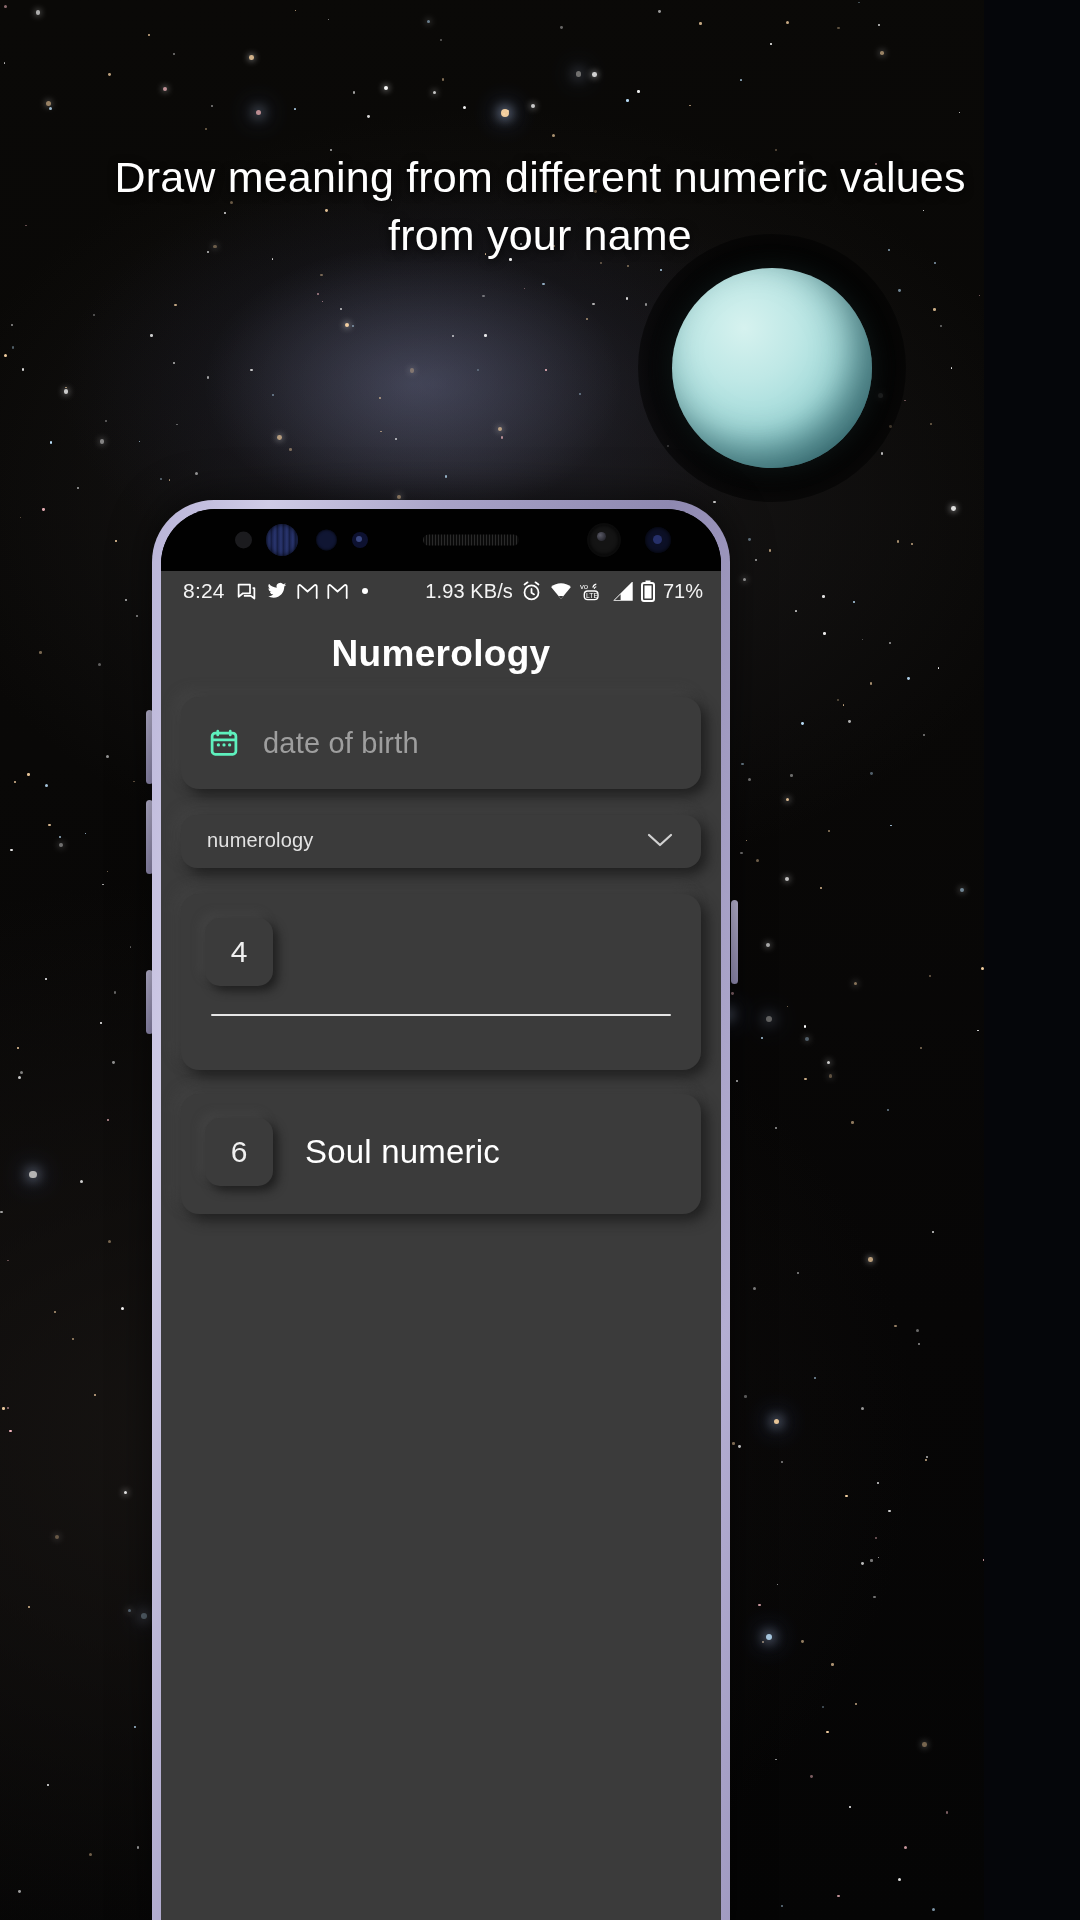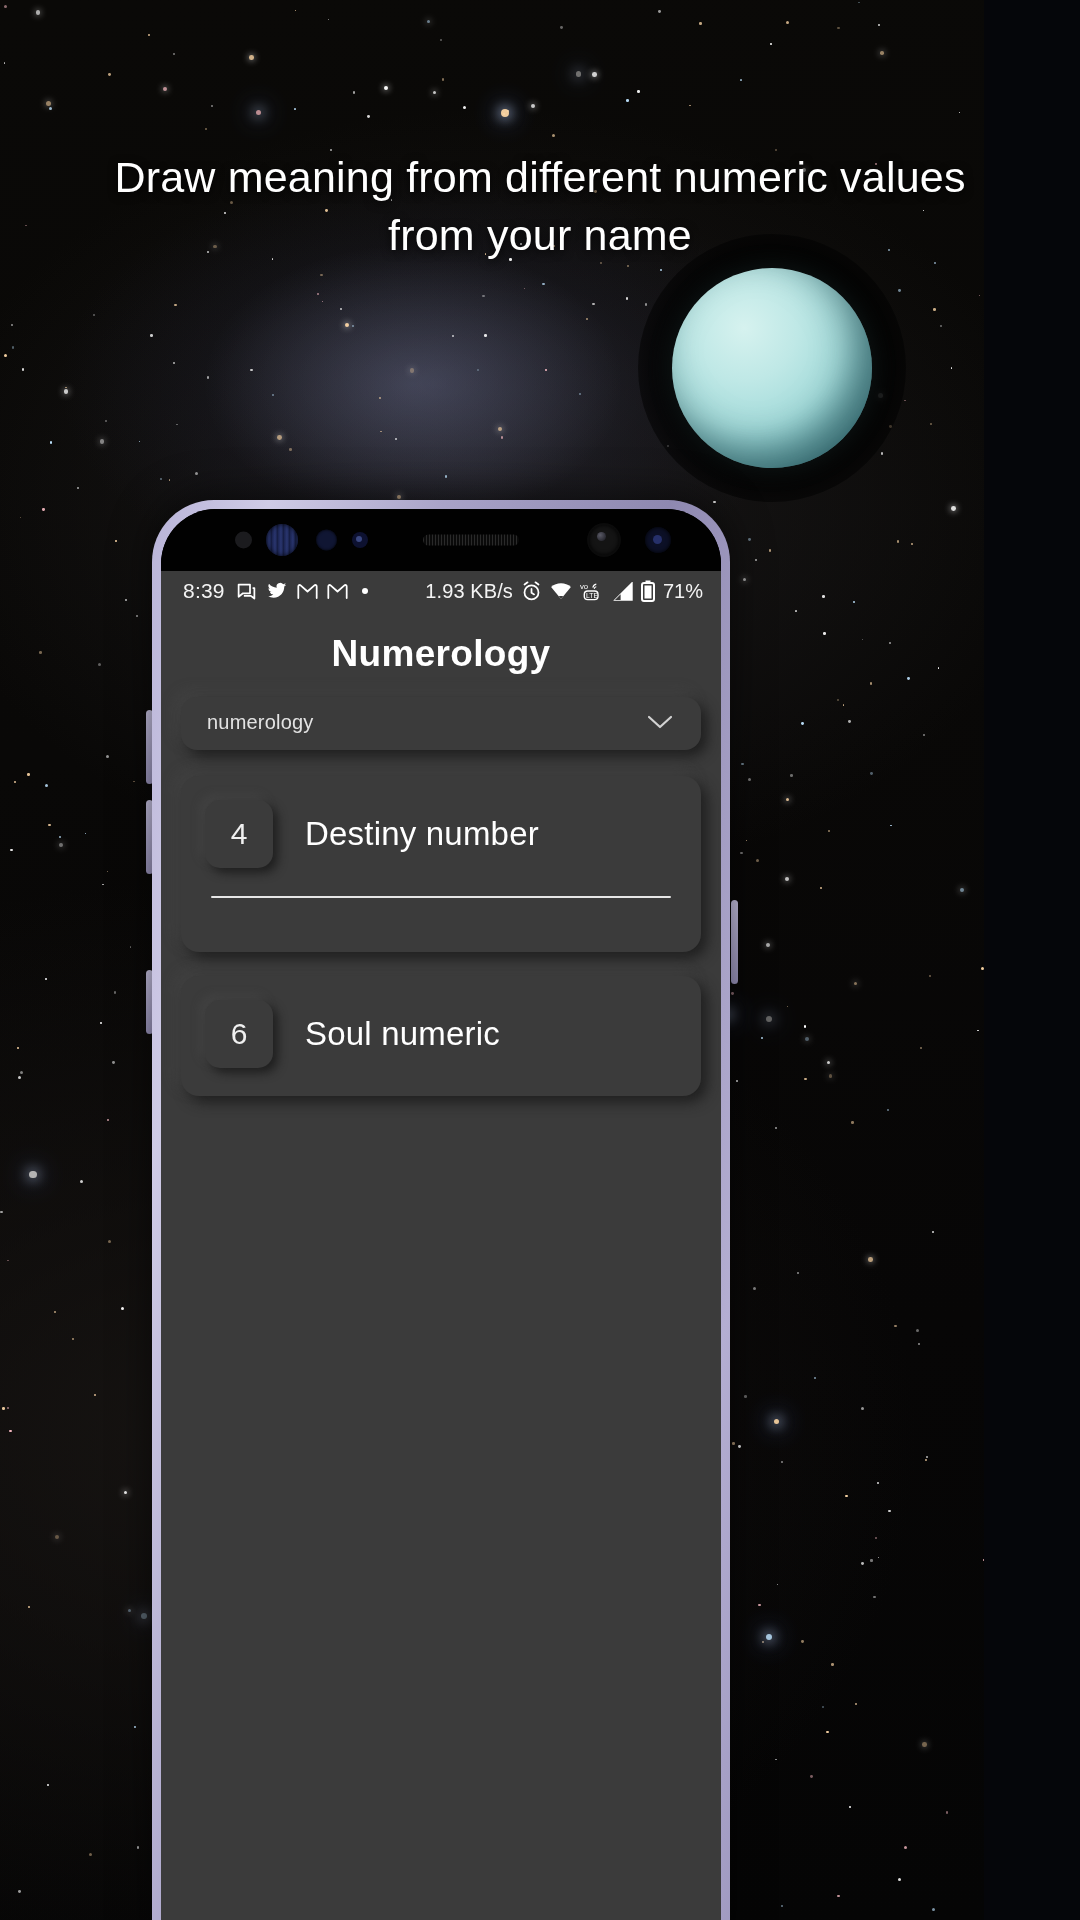--- a/index.html
+++ b/index.html
@@ -878,21 +878,21 @@
         <div class="sensor" id="s-prox2"></div>
         <div class="sensor" id="s-speaker"></div>
         <div class="sensor" id="s-cam"></div>
         <div class="sensor" id="s-cam2"></div>
       </div>
 
       <div id="screen">
 
         <div id="statusbar">
           <div id="sb-left">
-            <span id="sb-time">8:39</span>
+            <span id="sb-time">8:24</span>
             <span class="sb-ico">
               <svg width="21" height="21" viewBox="0 0 24 24">
                   <path d="M3 4h13v10H8l-5 4z" fill="none" stroke="#fff" stroke-width="2" stroke-linejoin="round"></path>
                   <path d="M19 8h2v12l-4-3H9" fill="none" stroke="#fff" stroke-width="2" stroke-linejoin="round"></path>
                 </svg>
             </span>
             <span class="sb-ico">
               <svg width="22" height="20" viewBox="0 0 24 24">
                   <path d="M23 4.5a9 9 0 01-2.6.7 4.5 4.5 0 002-2.5 9 9 0 01-2.9 1.1A4.5 4.5 0 0011.7 8a12.8 12.8 0 01-9.3-4.7 4.5 4.5 0 001.4 6 4.4 4.4 0 01-2-.6 4.5 4.5 0 003.6 4.4 4.5 4.5 0 01-2 .1 4.5 4.5 0 004.2 3.1A9 9 0 011 18.1a12.7 12.7 0 006.9 2c8.3 0 12.8-6.9 12.8-12.8v-.6A9 9 0 0023 4.5z" fill="#fff"></path>
                 </svg>
@@ -951,38 +951,50 @@
           </div>
         </div>
 
         <div id="appbar">
           <div id="app-title">Numerology</div>
         </div>
 
         <div id="content">
 
 
+          <div class="neo-field">
+            <span class="field-icon">
+              <svg width="30" height="30" viewBox="0 0 24 24">
+                <rect x="2.5" y="4" width="19" height="17" rx="2.5" fill="none" stroke="#5ef0bd" stroke-width="2.2"></rect>
+                <path d="M2.5 9.5h19" stroke="#5ef0bd" stroke-width="2.2"></path>
+                <path d="M7 2.5v3M17 2.5v3" stroke="#5ef0bd" stroke-width="2.2" stroke-linecap="round"></path>
+                <circle cx="7.5" cy="13.5" r="1.3" fill="#5ef0bd"></circle>
+                <circle cx="12" cy="13.5" r="1.3" fill="#5ef0bd"></circle>
+                <circle cx="16.5" cy="13.5" r="1.3" fill="#5ef0bd"></circle>
+              </svg>
+            </span>
+            <span class="field-text placeholder">date of birth</span>
+          </div>
 
 
           <div id="dropdown">
             <div id="dd-label">numerology</div>
             <span id="dd-arrow">
               <svg width="26" height="16" viewBox="0 0 26 16">
                   <path d="M2 3l11 10L24 3" fill="none" stroke="#d2d2d2" stroke-width="2.2" stroke-linecap="round" stroke-linejoin="round"></path>
                 </svg>
             </span>
           </div>
 
 
           <div class="result-card">
             <div class="card-head">
               <div class="num-badge">
                 <span>4</span>
               </div>
-              <div class="card-title">Destiny number</div>
             </div>
             <div class="card-divider"></div>
           </div>
 
           <div class="result-card">
             <div class="card-head">
               <div class="num-badge">
                 <span>6</span>
               </div>
               <div class="card-title">Soul numeric</div>

